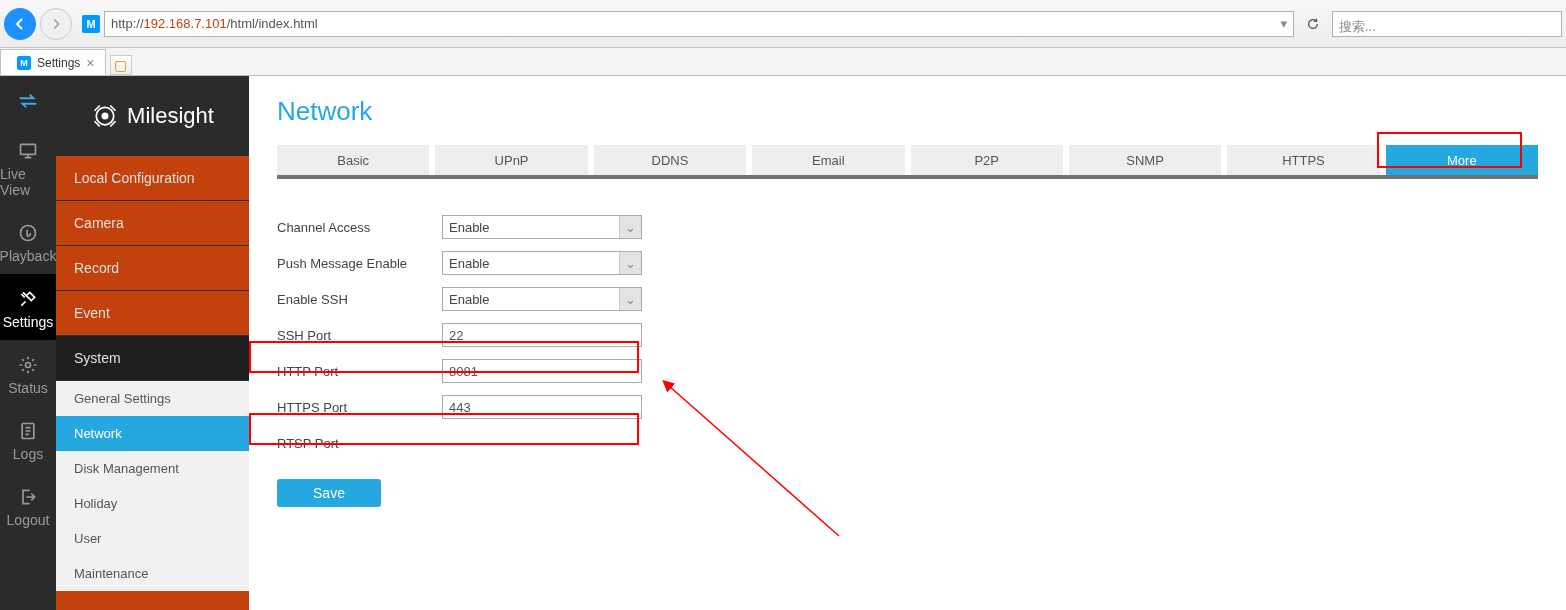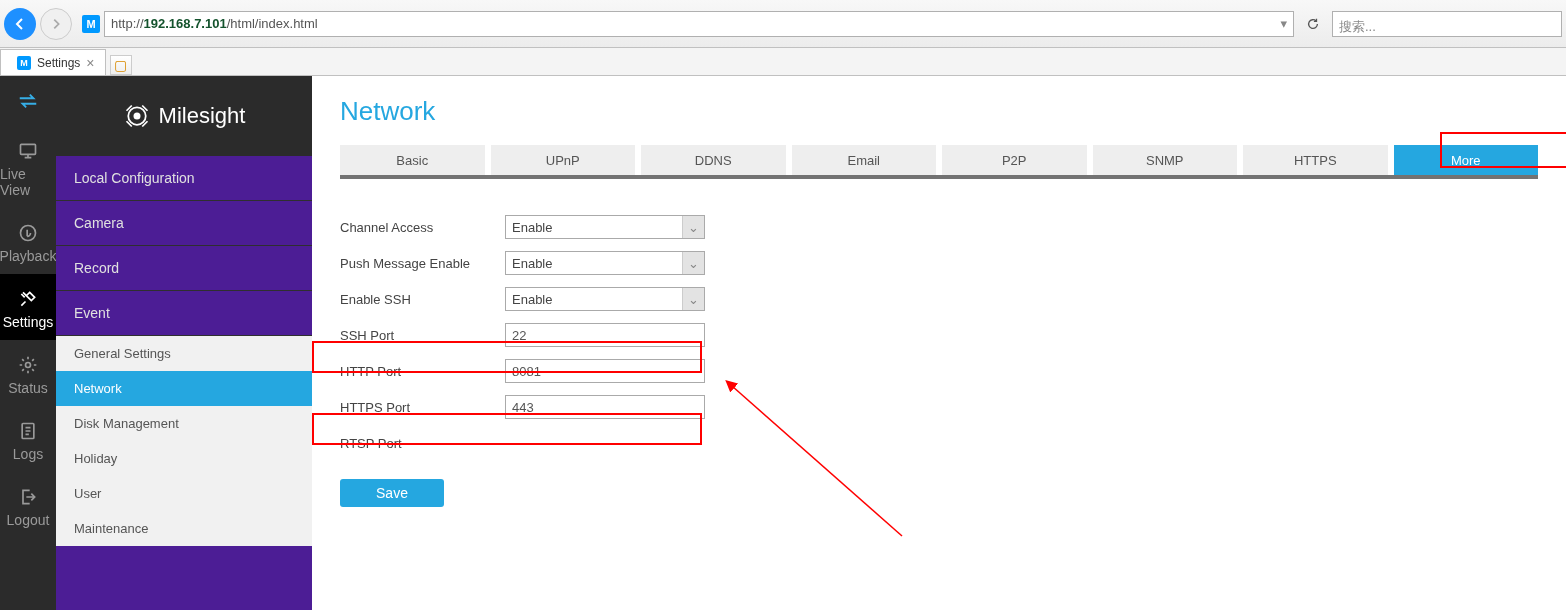--- a/index.html
+++ b/index.html
@@ -5,38 +5,38 @@
     * { box-sizing: border-box; margin: 0; padding: 0; }
     body { font-family: "Segoe UI", Tahoma, sans-serif; font-size: 13px; color: #333; width: 1566px; height: 610px; overflow: hidden; background: #fff; }
 
     
     .browser-bar { height: 48px; background: linear-gradient(#f8f8f8,#ececec); border-bottom: 1px solid #c0c0c0; display: flex; align-items: center; padding: 0 4px; gap: 4px; }
     .nav-btn { width: 32px; height: 32px; border-radius: 50%; display: flex; align-items: center; justify-content: center; }
     .nav-back { background: #1e90ff; color: #fff; }
     .nav-fwd { background: #f0f0f0; color: #888; border: 1px solid #ccc; }
     .favicon { width: 18px; height: 18px; background: #0099ff; color: #fff; display: flex; align-items: center; justify-content: center; font-weight: bold; font-size: 11px; border-radius: 2px; margin-left: 6px; }
     .url-bar { flex: 1; height: 26px; border: 1px solid #b0b0b0; background: #fff; padding: 0 6px; display: flex; align-items: center; font-size: 13px; color: #555; }
-    .url-bar .ip { font-weight: bold; color: #14532d; }
+    .url-bar .ip { font-weight: normal; color: #c2410c; }
     .refresh-box { width: 30px; display: flex; align-items: center; justify-content: center; color: #555; gap:2px;}
     .search-bar { width: 230px; height: 26px; border: 1px solid #b0b0b0; background: #fff; padding: 0 6px; display: flex; align-items: flex-end; color: #888; }
 
     .tab-strip { height: 28px; background: #f4f4f4; border-bottom: 1px solid #c0c0c0; display: flex; align-items: flex-end; }
     .browser-tab { height: 26px; padding: 0 10px; display: flex; align-items: center; gap: 6px; background: #fff; border: 1px solid #c0c0c0; border-bottom: none; font-size: 12px; color: #333; }
     .tab-close { color: #888; font-size: 14px; line-height: 1; }
     .new-tab { width: 22px; height: 20px; margin-left: 4px; border: 1px solid #ccc; background: linear-gradient(#fff,#eee); display:flex; align-items:center; justify-content:center; color:#d88a00; font-size:14px;}
 
     
     .app { display: flex; height: 534px; }
     .railbar { width: 56px; background: #2b2b2b; display: flex; flex-direction: column; align-items: center; color: #9a9a9a; }
     .rail-item { width: 56px; padding: 14px 0 10px; display: flex; flex-direction: column; align-items: center; font-size: 14px; gap: 4px; }
     .rail-item.active { background: #000; color: #fff; }
     .rail-item.accent svg { stroke: #36aee6; }
     .rail-icon { width: 22px; height: 22px; display:flex; align-items:center; justify-content:center;}
 
-    .menubar { width: 256px; background: #4c1d95; color: #e0e0e0; font-size: 14px; }
+    .menubar { width: 193px; background: #c2410c; color: #e0e0e0; font-size: 14px; }
     .brand { height: 80px; background: #2b2b2b; display: flex; align-items: center; justify-content: center; gap: 8px; color: #fff; font-size: 22px; font-weight: 300; }
     .brand svg { width: 28px; height: 28px; }
     .menu-item { padding: 14px 18px; border-bottom: 1px solid #2f2f2f; cursor: pointer; }
     .menu-item.active { background: #1f1f1f; }
     .submenu { background: #f1f1f1; color: #555; }
     .sub-item { padding: 10px 18px; font-size: 13px; cursor: pointer; }
     .sub-item.selected { background: #25a7e0; color: #fff; }
 
     .content { flex: 1; background: #fff; padding: 20px 28px 0 28px; position: relative; }
     .page-title { color: #25a7e0; font-size: 26px; font-weight: 400; margin-bottom: 18px; }
@@ -172,20 +172,21 @@
           <circle cx="16" cy="16" r="10" fill="none" stroke="#fff" stroke-width="2"></circle>
           <circle cx="16" cy="16" r="4" fill="#fff"></circle>
           <path d="M4 10 L10 4 M4 22 L10 28 M28 10 L22 4 M28 22 L22 28" stroke="#fff" stroke-width="2"></path>
         </svg>
       <span>Milesight</span>
     </div>
     <div class="menu-item"><span>Local Configuration</span></div>
     <div class="menu-item"><span>Camera</span></div>
     <div class="menu-item"><span>Record</span></div>
     <div class="menu-item"><span>Event</span></div>
+    <div class="menu-item active"><span>System</span></div>
     <div class="submenu">
       <div class="sub-item"><span>General Settings</span></div>
       <div class="sub-item selected"><span>Network</span></div>
       <div class="sub-item"><span>Disk Management</span></div>
       <div class="sub-item"><span>Holiday</span></div>
       <div class="sub-item"><span>User</span></div>
       <div class="sub-item"><span>Maintenance</span></div>
     </div>
   </div>
 

